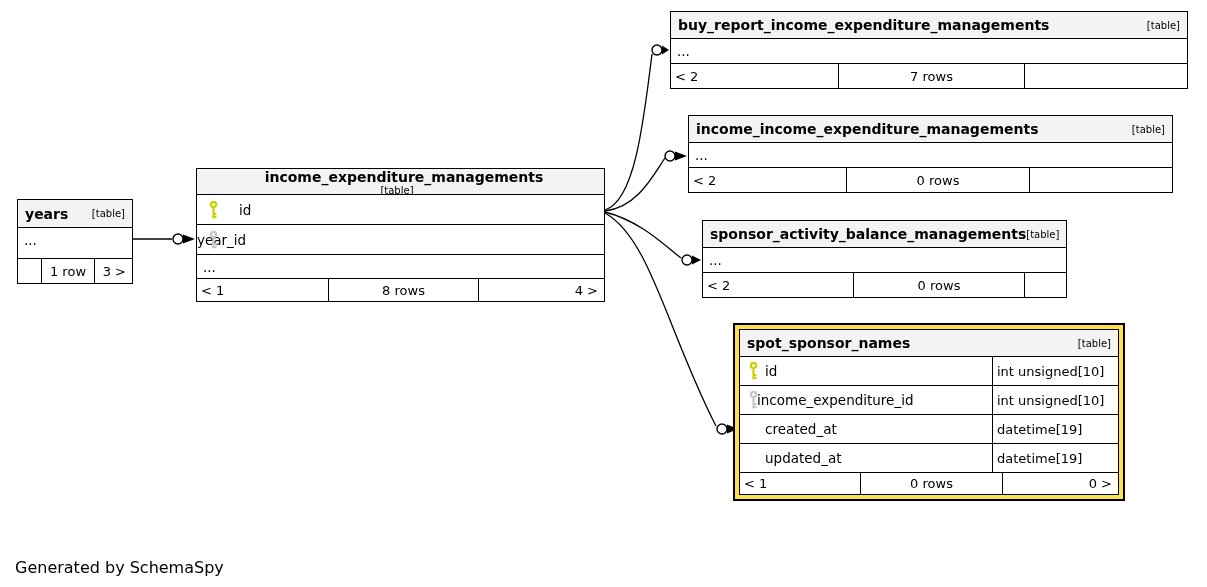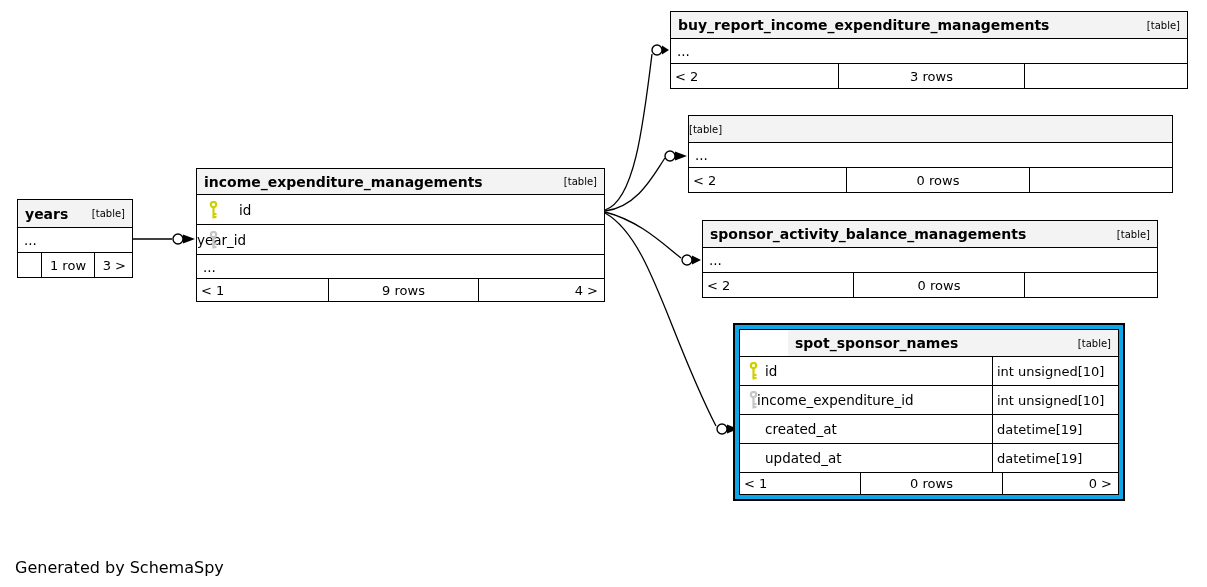--- a/index.html
+++ b/index.html
@@ -1,19 +1,19 @@
 <!DOCTYPE html>
 <html><head>
 <meta charset="utf-8">
 <style>
   html,body{margin:0;padding:0;background:#fff;}
   #canvas{position:relative;width:1207px;height:587px;background:#fff;
           font-family:"DejaVu Sans","Liberation Sans",sans-serif;color:#000;overflow:hidden;}
   #conn{position:absolute;left:0;top:0;width:1207px;height:587px;}
-  .tbl{position:absolute;box-sizing:border-box;background:#0ea5e9;}
+  .tbl{position:absolute;box-sizing:border-box;background:#fde047;}
   .tbl.emph{border:2px solid #000;padding:4px;}
   .inner{border:1px solid #000;background:#fff;}
   .hdr{display:flex;align-items:center;justify-content:space-between;
        background:#f3f3f3;box-sizing:border-box;}
   .hdr .nm{font-weight:bold;font-size:14px;padding-left:7px;white-space:nowrap;}
   .hdr .tg{font-size:10px;padding-right:7px;white-space:nowrap;}
   .row{position:relative;display:flex;align-items:center;border-top:1px solid #000;
        box-sizing:border-box;background:#fff;}
   .row .icn{position:absolute;top:50%;transform:translateY(-50%);display:flex;}
   .row .lbl{font-size:13.5px;white-space:nowrap;}
@@ -51,30 +51,30 @@
   <div id="tables">
       <div class="tbl" style="left: 17px; top: 199px; width: 116px;">
         <div class="inner">
           <div class="hdr" style="height: 27px;">
             <span class="nm">years</span>
             <span class="tg">[table]</span>
           </div>
           <div class="row" style="height: 25px;">
             <span class="lbl" style="margin-left: 6px;">...</span>
           </div>
-          <div class="ftr" style="height: 25px;">
+          <div class="ftr" style="height: 25px; margin-top: 6px;">
             <span class="fc c0" style="width: 23px;"></span>
             <span class="fc c1" style="width: 53px;">1 row</span>
             <span class="fc c2">3 &gt;</span>
           </div>
         </div>
       </div>
       <div class="tbl" style="left: 196px; top: 168px; width: 409px;">
         <div class="inner">
-          <div class="hdr" style="height: 25px;">
+          <div class="hdr" style="height: 25px; flex-direction: column;">
             <span class="nm">income_expenditure_managements</span>
             <span class="tg">[table]</span>
           </div>
           <div class="row" style="height: 30px;">
             <span class="icn" style="left: 12px;">
               <svg width="9" height="19" viewBox="0 0 9 19">
                 <circle cx="4.5" cy="4" r="2.7" fill="none" stroke="#ccd000" stroke-width="2.2"></circle>
                 <line x1="4.5" y1="6.8" x2="4.5" y2="18" stroke="#ccd000" stroke-width="2.2"></line>
                 <line x1="4.5" y1="13.5" x2="7.5" y2="13.5" stroke="#ccd000" stroke-width="1.8"></line>
                 <line x1="4.5" y1="16.5" x2="7.5" y2="16.5" stroke="#ccd000" stroke-width="1.8"></line>
@@ -91,75 +91,76 @@
                 <line x1="4.5" y1="16.5" x2="7.5" y2="16.5" stroke="#c6c6c6" stroke-width="1.8"></line>
               </svg>
             </span>
             <span class="lbl" style="">year_id</span>
           </div>
           <div class="row" style="height: 24px;">
             <span class="lbl" style="margin-left: 6px;">...</span>
           </div>
           <div class="ftr" style="height: 23px;">
             <span class="fc c0" style="width: 131px;">&lt; 1</span>
-            <span class="fc c1" style="width: 150px;">9 rows</span>
+            <span class="fc c1" style="width: 150px;">8 rows</span>
             <span class="fc c2">4 &gt;</span>
           </div>
         </div>
       </div>
       <div class="tbl" style="left: 670px; top: 11px; width: 518px;">
         <div class="inner">
           <div class="hdr" style="height: 26px;">
             <span class="nm">buy_report_income_expenditure_managements</span>
             <span class="tg">[table]</span>
           </div>
           <div class="row" style="height: 25px;">
             <span class="lbl" style="margin-left: 6px;">...</span>
           </div>
           <div class="ftr" style="height: 25px;">
             <span class="fc c0" style="width: 167px;">&lt; 2</span>
-            <span class="fc c1" style="width: 186px;">3 rows</span>
+            <span class="fc c1" style="width: 186px;">7 rows</span>
             <span class="fc c2"></span>
           </div>
         </div>
       </div>
       <div class="tbl" style="left: 688px; top: 115px; width: 485px;">
         <div class="inner">
           <div class="hdr" style="height: 26px;">
+            <span class="nm">income_income_expenditure_managements</span>
             <span class="tg">[table]</span>
           </div>
           <div class="row" style="height: 25px;">
             <span class="lbl" style="margin-left: 6px;">...</span>
           </div>
           <div class="ftr" style="height: 25px;">
             <span class="fc c0" style="width: 157px;">&lt; 2</span>
             <span class="fc c1" style="width: 183px;">0 rows</span>
             <span class="fc c2"></span>
           </div>
         </div>
       </div>
-      <div class="tbl" style="left: 702px; top: 220px; width: 456px;">
+      <div class="tbl" style="left: 702px; top: 220px; width: 365px;">
         <div class="inner">
           <div class="hdr" style="height: 26px;">
             <span class="nm">sponsor_activity_balance_managements</span>
             <span class="tg">[table]</span>
           </div>
           <div class="row" style="height: 25px;">
             <span class="lbl" style="margin-left: 6px;">...</span>
           </div>
           <div class="ftr" style="height: 25px;">
             <span class="fc c0" style="width: 150px;">&lt; 2</span>
             <span class="fc c1" style="width: 171px;">0 rows</span>
             <span class="fc c2"></span>
           </div>
         </div>
       </div>
       <div class="tbl emph" style="left: 733px; top: 323px; width: 392px;">
         <div class="inner">
-          <div class="hdr" style="height: 26px; margin-left: 48px;">
+          <div class="hdr" style="height: 26px;">
             <span class="nm">spot_sponsor_names</span>
             <span class="tg">[table]</span>
           </div>
           <div class="row" style="height: 29px;">
             <span class="icn" style="left: 9px;">
               <svg width="9" height="19" viewBox="0 0 9 19">
                 <circle cx="4.5" cy="4" r="2.7" fill="none" stroke="#ccd000" stroke-width="2.2"></circle>
                 <line x1="4.5" y1="6.8" x2="4.5" y2="18" stroke="#ccd000" stroke-width="2.2"></line>
                 <line x1="4.5" y1="13.5" x2="7.5" y2="13.5" stroke="#ccd000" stroke-width="1.8"></line>
                 <line x1="4.5" y1="16.5" x2="7.5" y2="16.5" stroke="#ccd000" stroke-width="1.8"></line>

